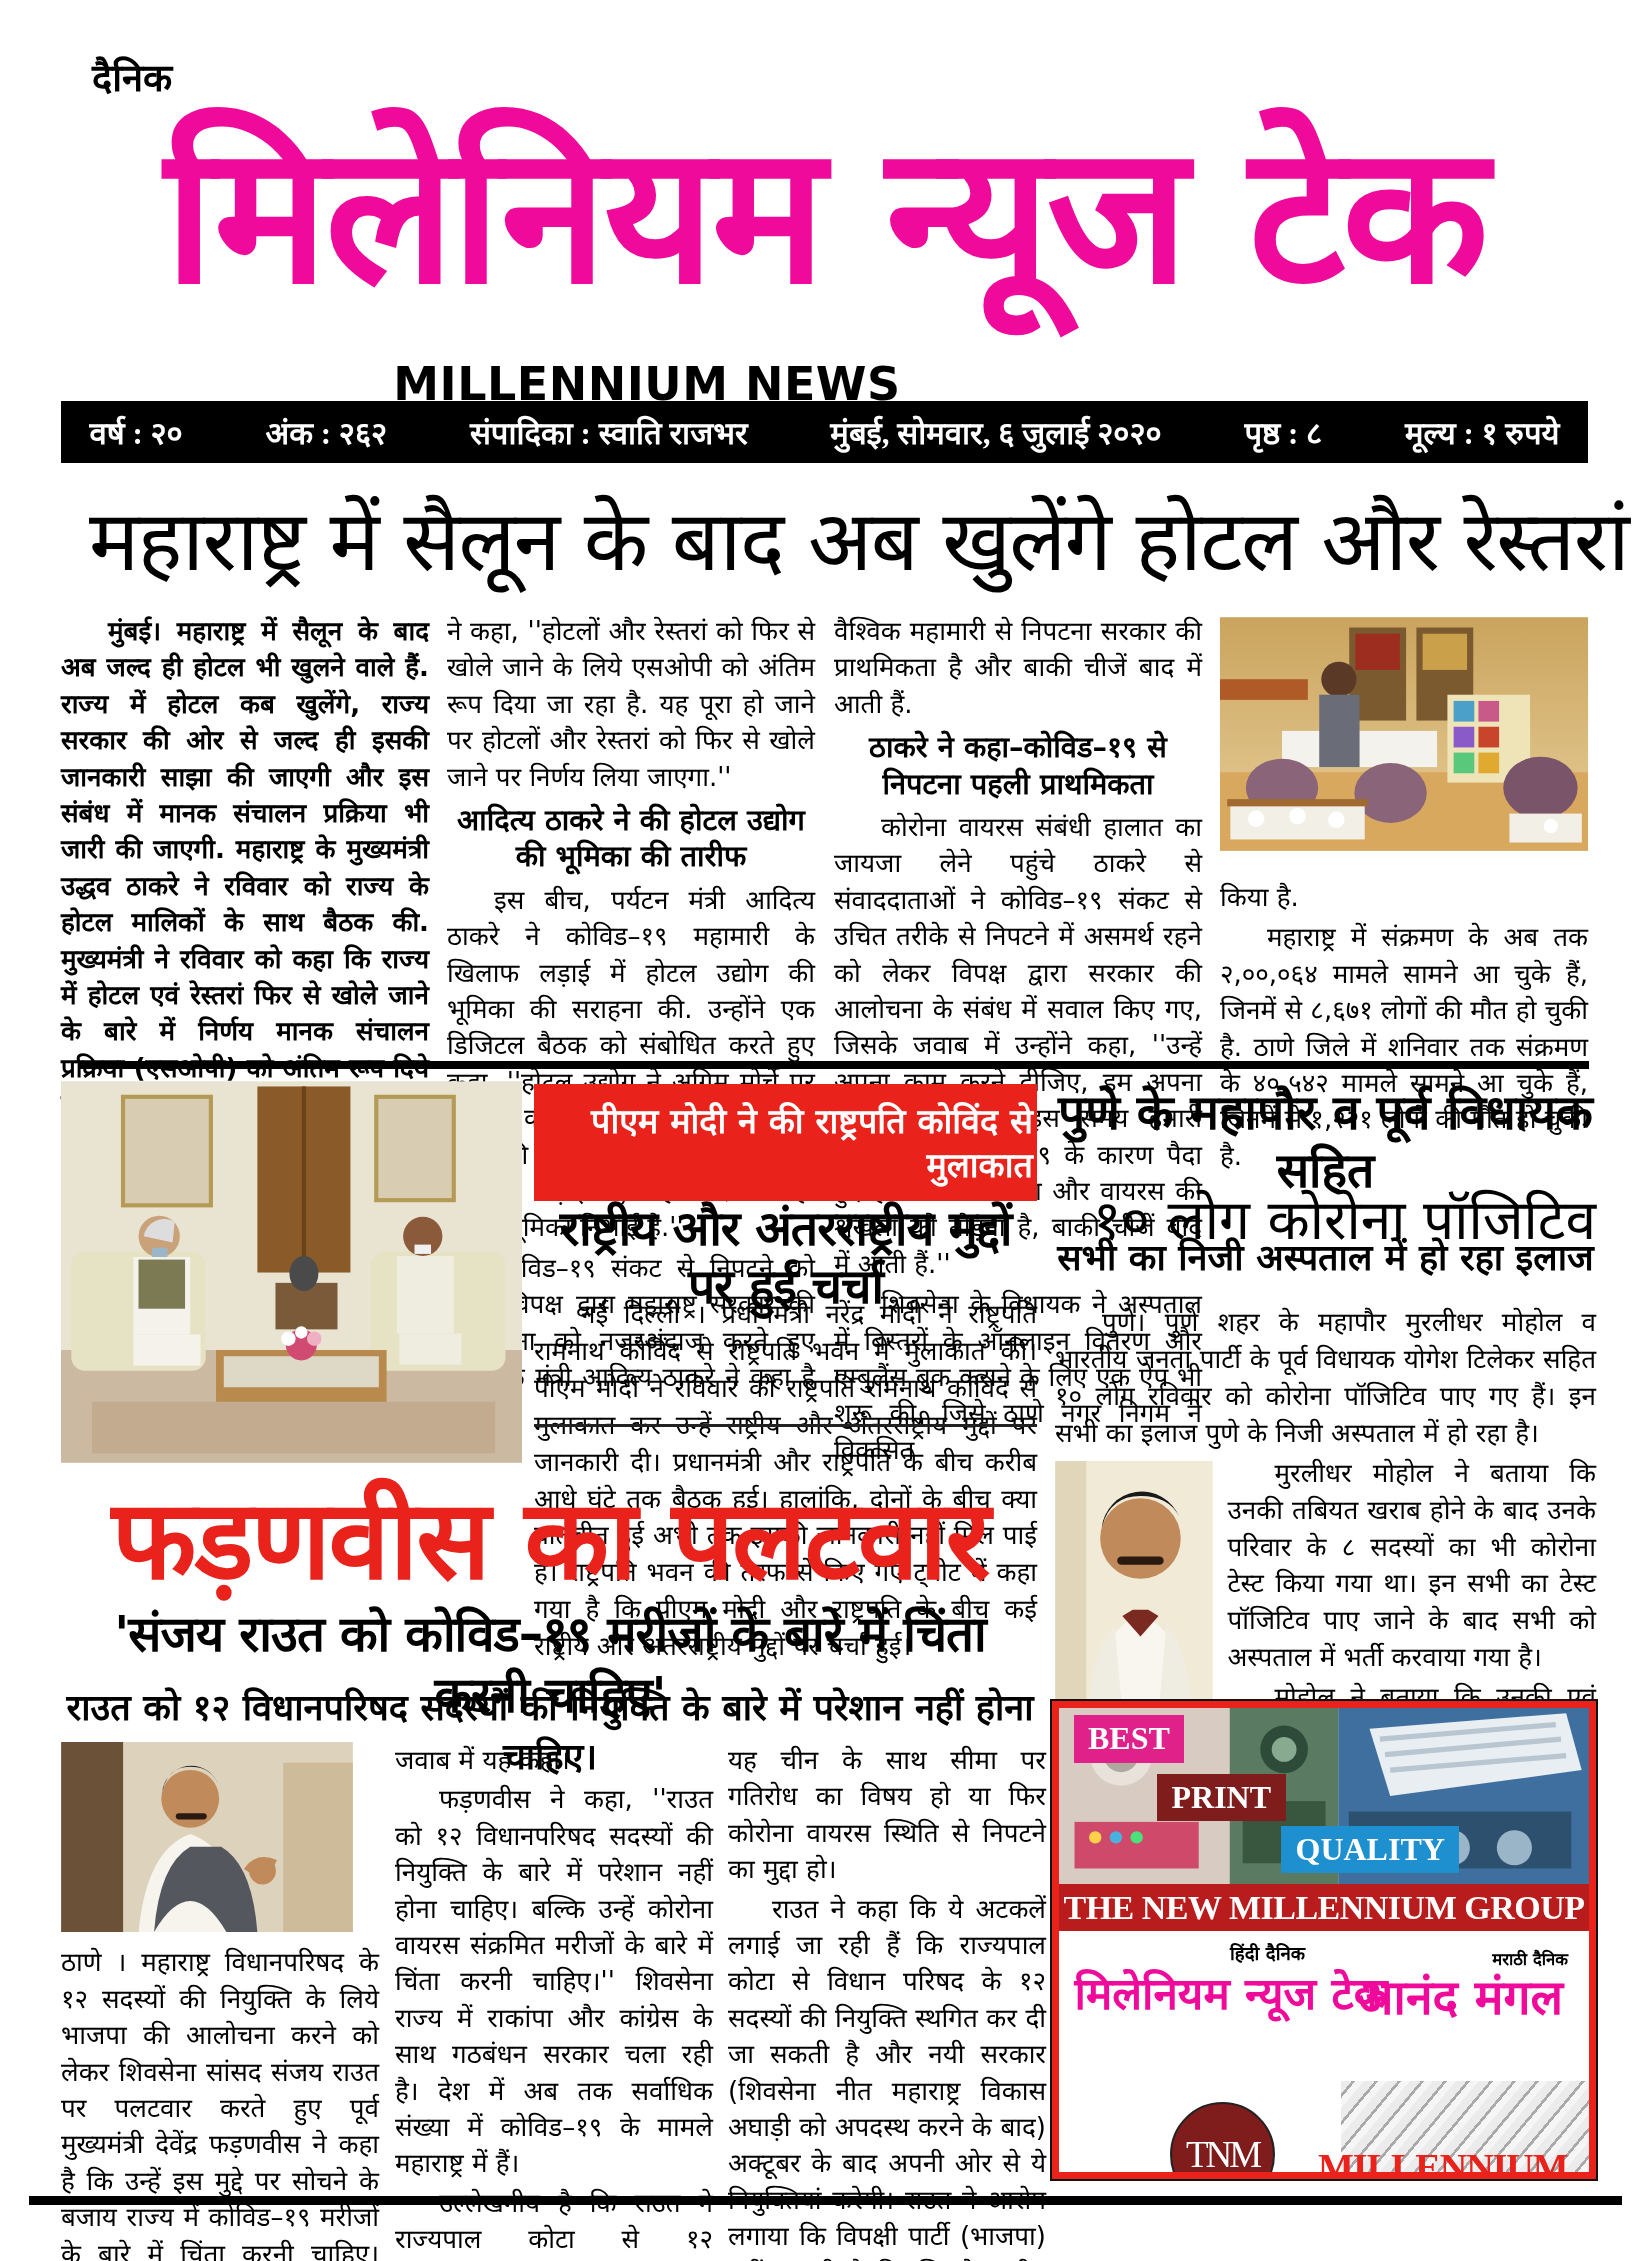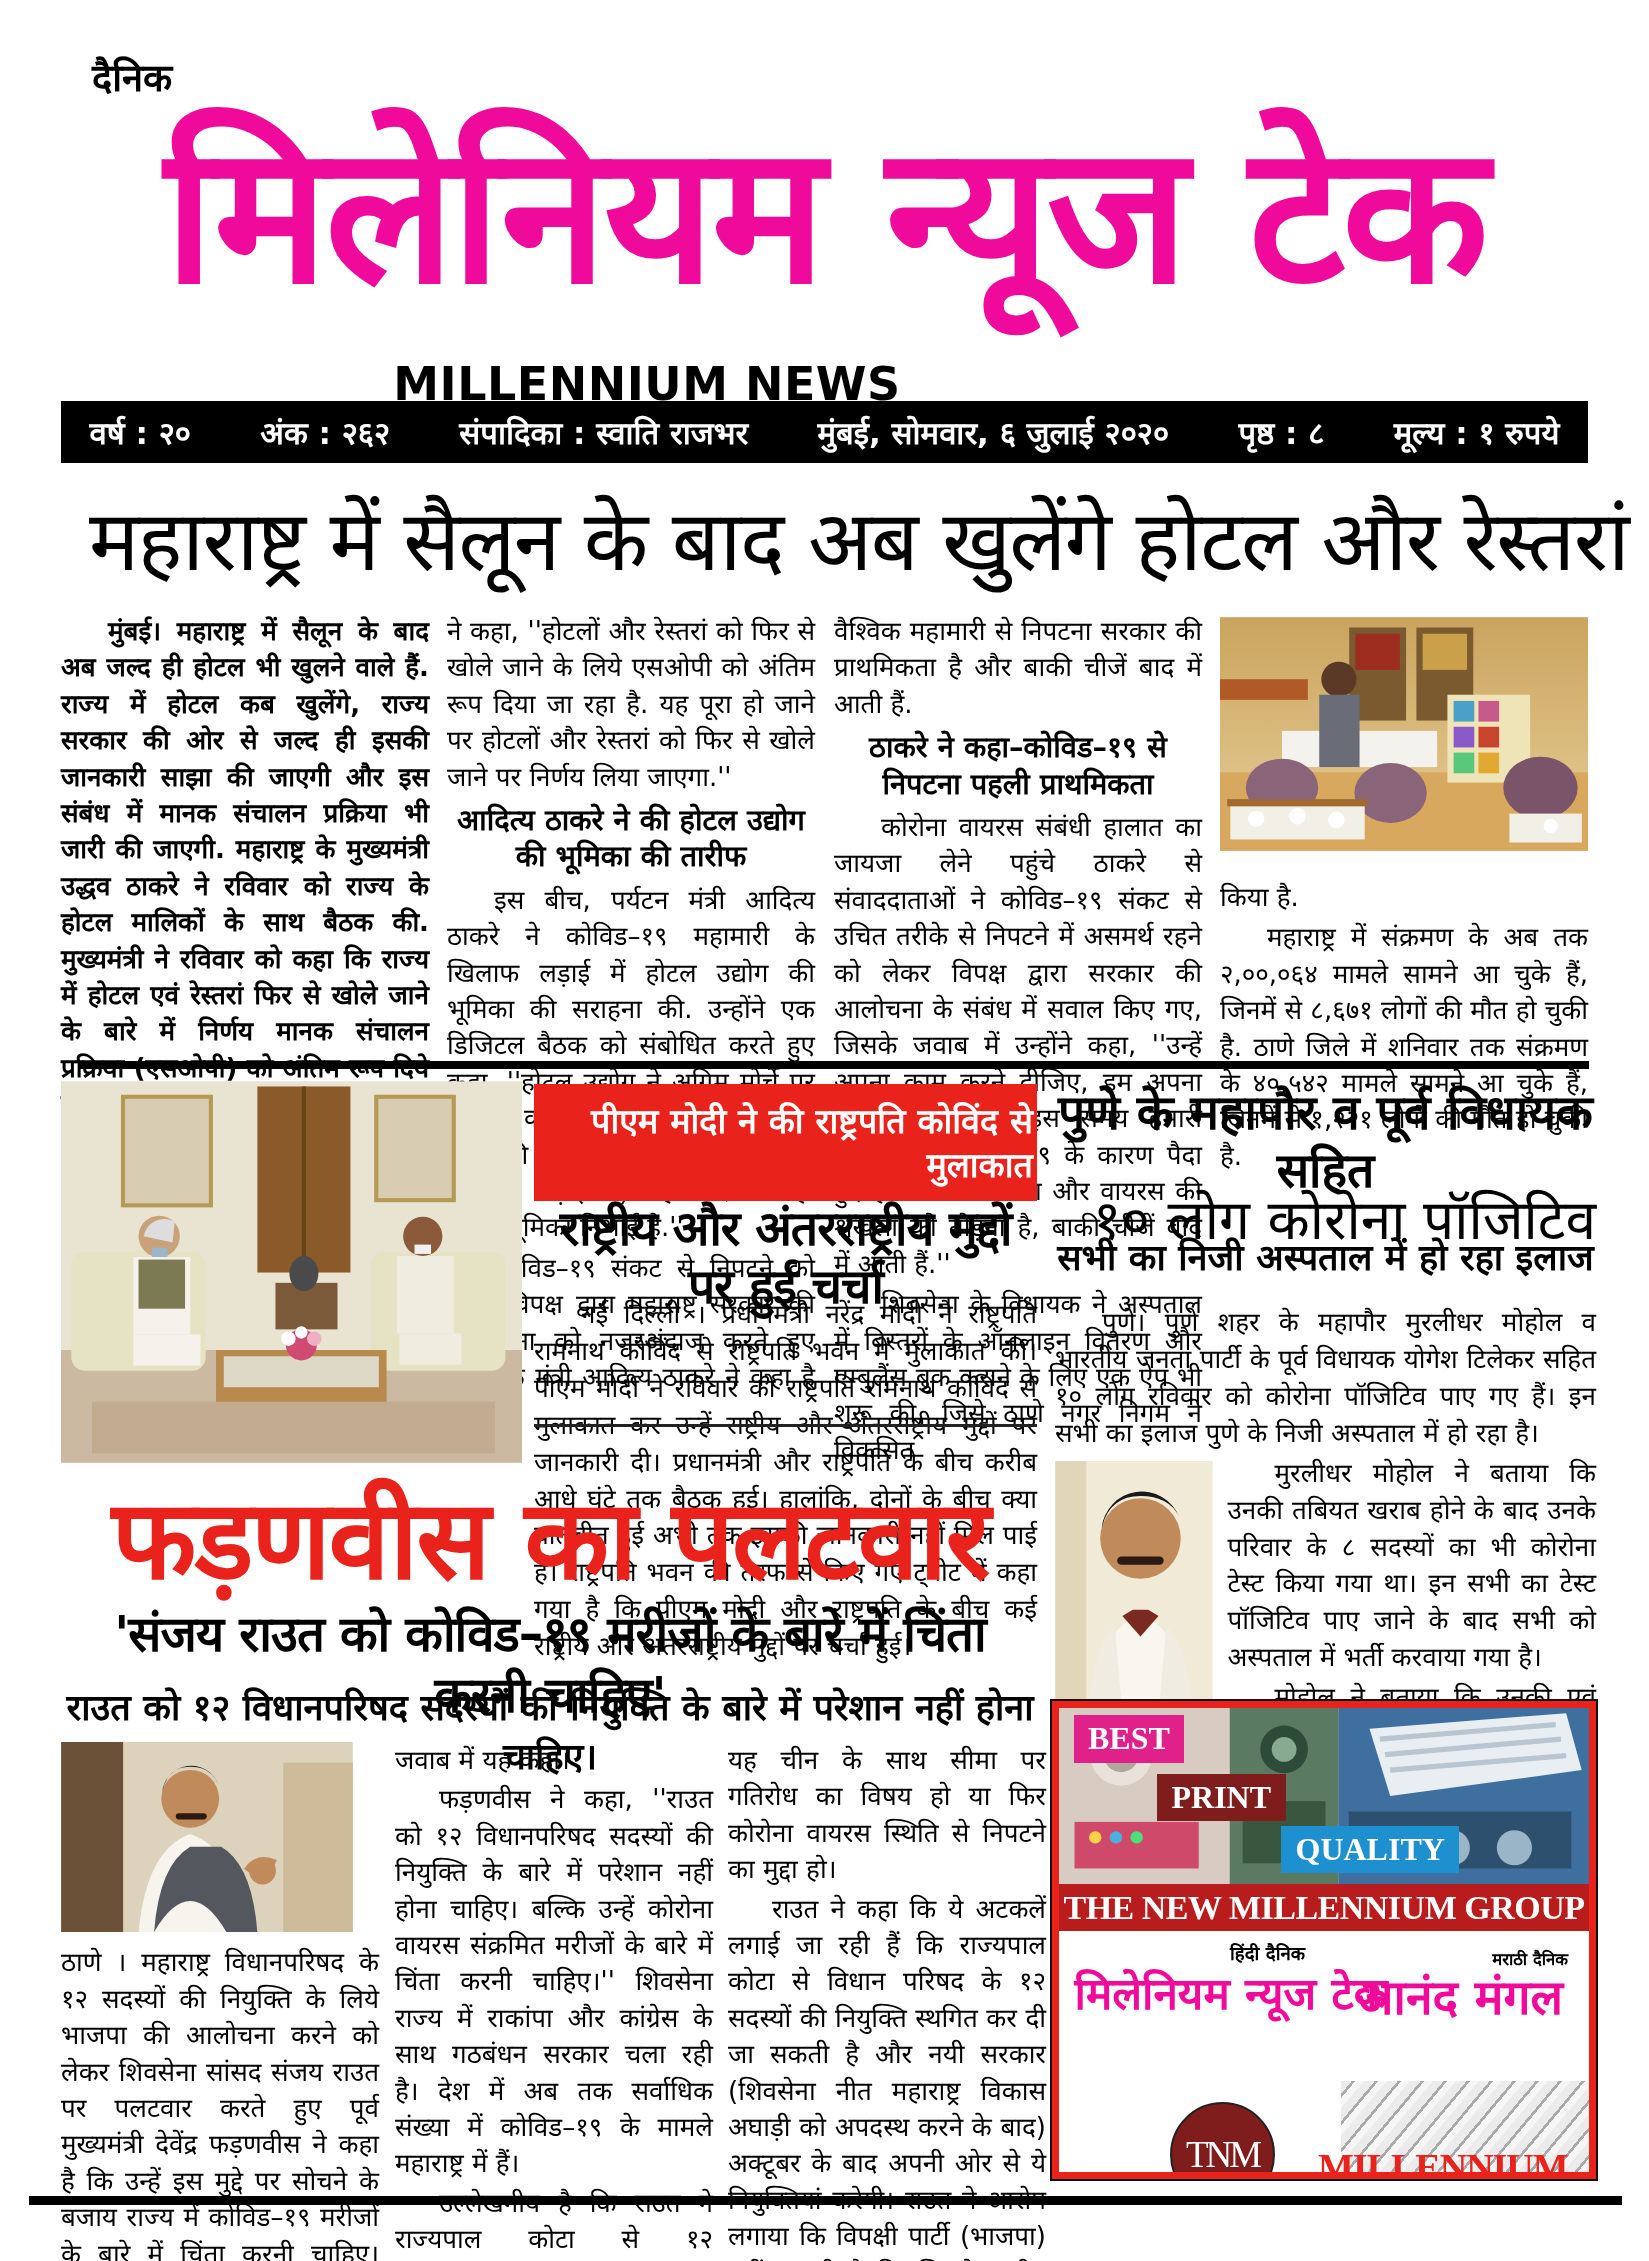--- a/index.html
+++ b/index.html
@@ -11,21 +11,21 @@
   .daily-label{position:absolute;left:92px;top:50px;font-size:38px;font-weight:bold;}
   .rni{position:absolute;left:781px;top:71px;font-size:43px;font-weight:bold;
        font-family:"Liberation Serif","DejaVu Serif",serif;letter-spacing:-1.6px;}
   .masthead{position:absolute;left:0;top:110px;width:100%;text-align:center;
        font-size:191px;line-height:1.1;font-weight:800;color:#ef0a9b;white-space:nowrap;letter-spacing:-3.1px;}
   .masthead-en{position:absolute;left:383px;top:357px;width:528px;text-align:center;
        font-size:46px;font-weight:800;letter-spacing:0.5px;}
   
   .infobar{position:absolute;left:61px;top:401px;width:1527px;height:62px;background:#000;
        color:#fff;display:flex;align-items:center;justify-content:space-between;
-       padding:0 28.5px;box-sizing:border-box;font-size:31px;font-weight:bold;}
+       padding:0 28.5px;box-sizing:border-box;font-size:31px;font-weight:bold;font-family:Liberation Serif, serif;}
   
   .lead-headline{position:absolute;left:61px;top:480px;width:1527px;text-align:center;
        font-size:84px;font-weight:400;letter-spacing:-1.6px;white-space:nowrap;margin-left:28px;}
   .col{position:absolute;top:613px;width:368px;font-size:26px;line-height:1.40;text-align:justify;}
   .c1{left:61px;} .c2{left:447px;} .c3{left:834px;}
   .col p{margin:0 0 4.1px 0;text-indent:47px;}
   .col p.noindent{text-indent:0;}
   .bold-para{font-weight:bold;}
   .col-subhead{font-weight:800;text-align:center;text-indent:0 !important;margin:7.2px 0 !important;font-size:29px;line-height:1.25;}
   .photo-restaurant{position:absolute;left:1220px;top:617px;width:368px;height:234px;}

